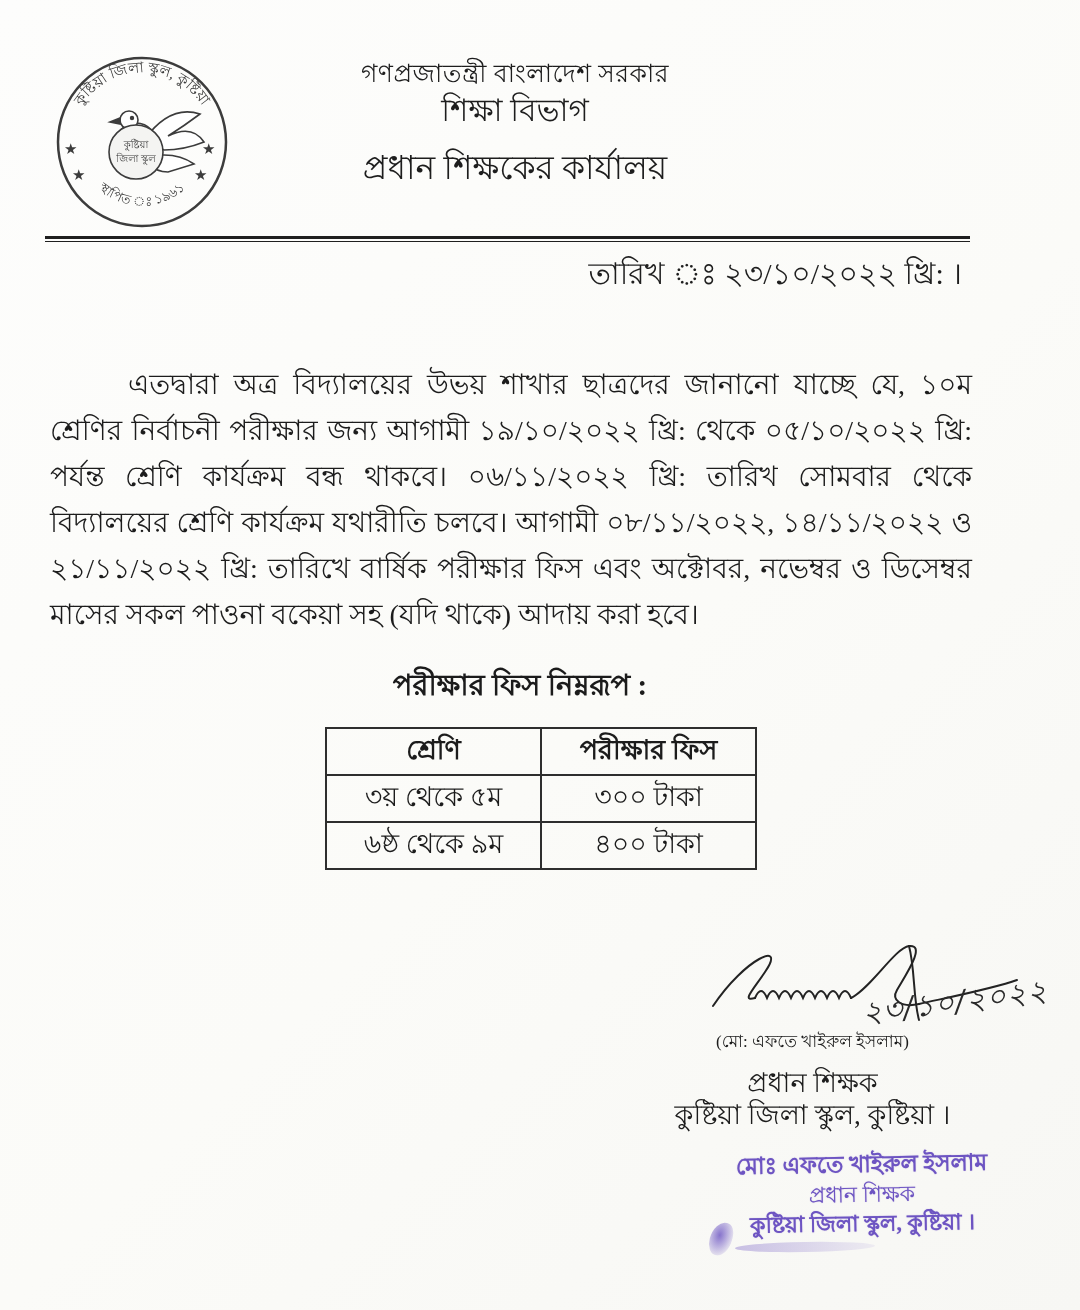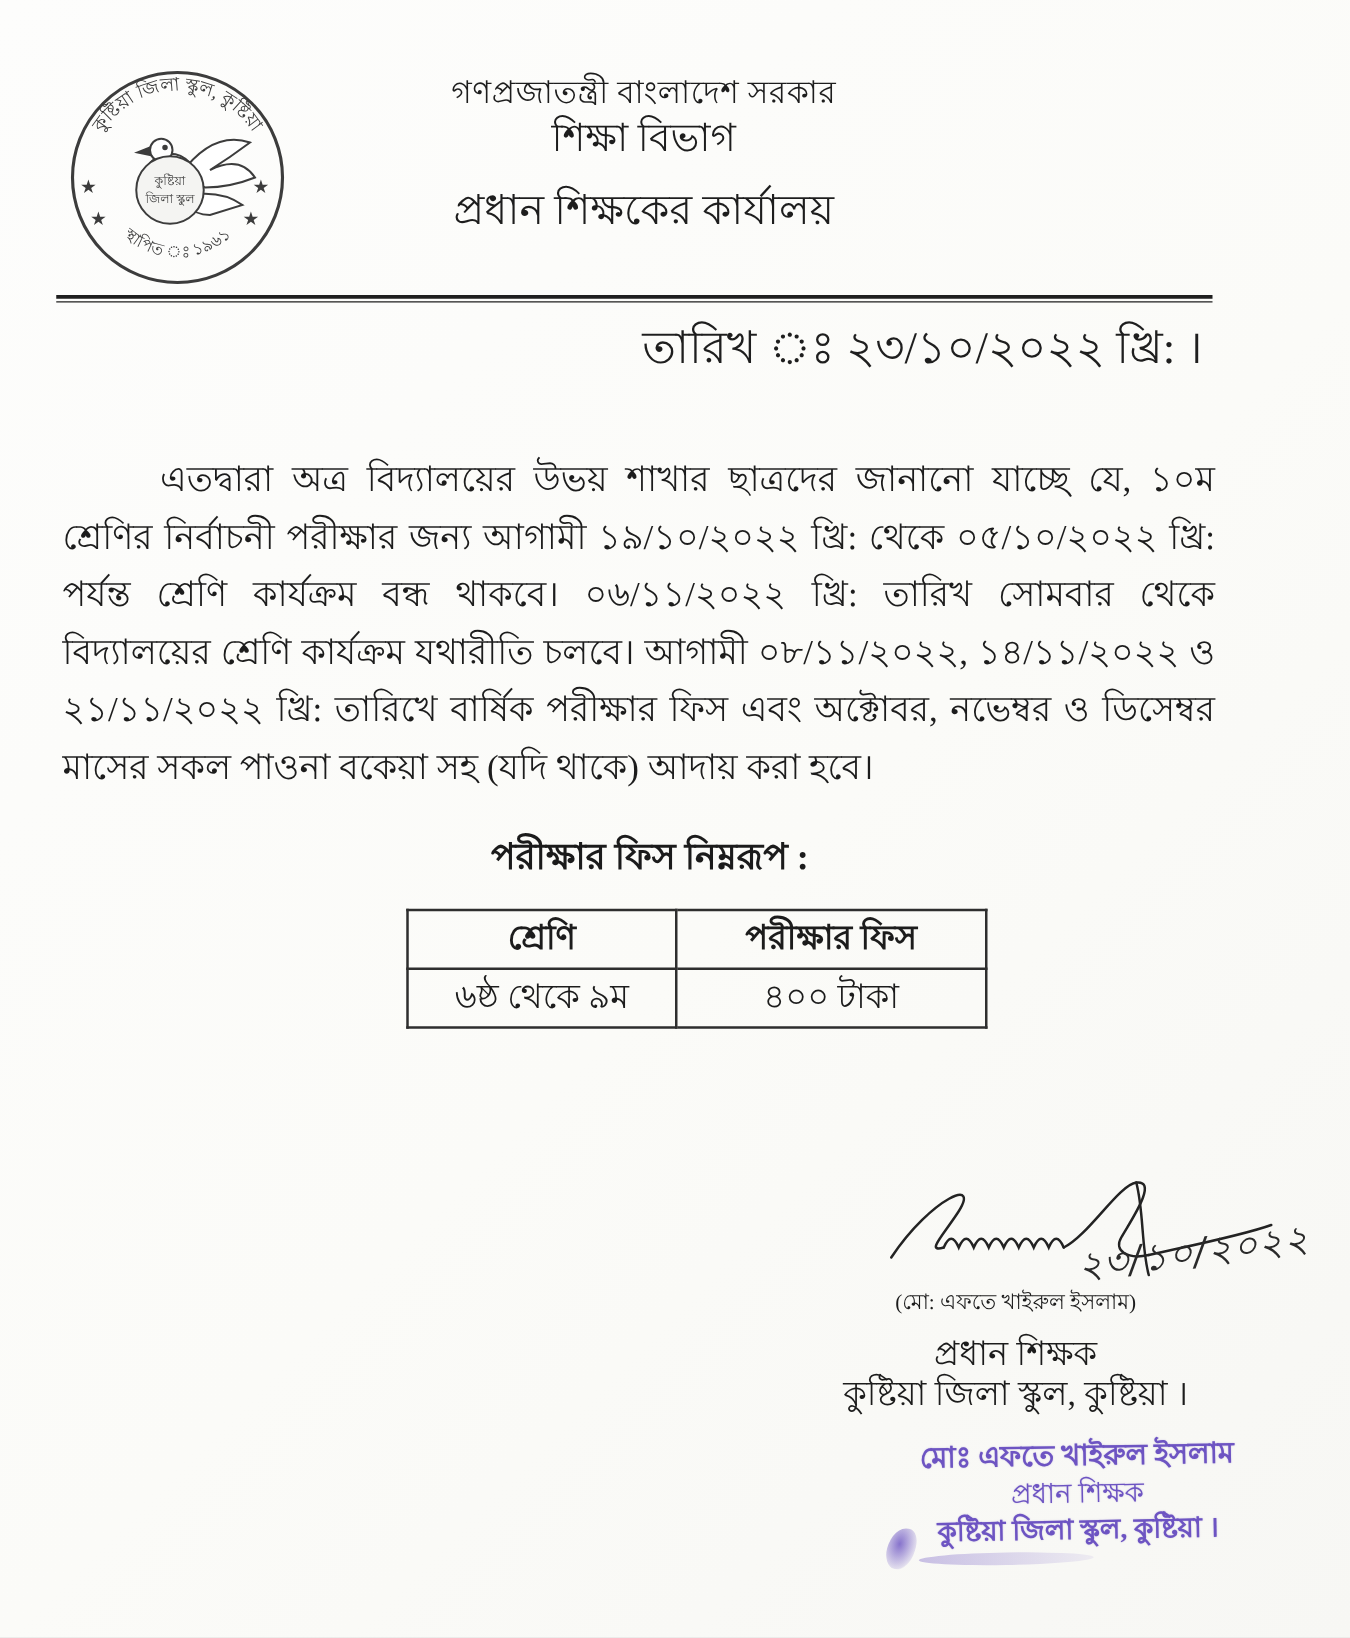--- a/index.html
+++ b/index.html
@@ -32,21 +32,21 @@
     text-shadow:1px 0 0 #181818, 0 1px 0 #181818;
   }
 
   .rule {
     position:absolute; left:45px; top:236px; width:925px; height:6px;
     border-top:3px solid #1f1f1f; border-bottom:1px solid #1f1f1f;
   }
 
   .date-line {
     position:absolute; top:250px; right:118px;
-    font-size:36px; color:#1e1e1e;font-family:Liberation Serif, serif;
+    font-size:30px; color:#1e1e1e;font-family:Liberation Serif, serif;
   }
 
   
   .body-text {
     position:absolute; left:50px; top:362px; width:922px;
     font-size:28px; line-height:46px; text-align:justify;
     text-indent:78px; color:#1c1c1c;
   }
 
   
@@ -56,21 +56,21 @@
   }
   table.fees {
     position:absolute; left:325px; top:727px;
     border-collapse:collapse; table-layout:fixed;
   }
   table.fees th, table.fees td {
     border:2px solid #2e2e2e; text-align:center;
     font-size:27px; color:#1c1c1c; height:38px; padding:0 8px;
   }
   table.fees th { font-weight:bold; width:215px; }
-  table.fees th + th { width:248px; }
+  table.fees th + th { width:215px; }
 
   
   .sig-svg { position:absolute; left:695px; top:928px; }
   .sig-date {
     position:absolute; left:862px; top:978px;
     font-size:30px; font-style:italic; color:#2a2a2a;
     transform:rotate(-7deg); letter-spacing:1px;
     font-family:"DejaVu Serif", serif;
   }
   .sig-block { position:absolute; left:640px; width:345px; text-align:center; color:#1c1c1c; }
@@ -147,20 +147,24 @@
 
   <div class="fees-heading">পরীক্ষার ফিস নিম্নরূপ :</div>
 
   <table class="fees">
     <tbody>
         <tr>
       <th>শ্রেণি</th>
       <th>পরীক্ষার ফিস</th>
     </tr>
     <tr>
+      <td>৩য় থেকে ৫ম</td>
+      <td>৩০০ টাকা</td>
+    </tr>
+    <tr>
       <td>৬ষ্ঠ থেকে ৯ম</td>
       <td>৪০০ টাকা</td>
     </tr>
   </tbody>
     </table>
 
   <svg class="sig-svg" width="330" height="110" viewBox="0 0 330 110">
     <g fill="none" stroke="#232323" stroke-width="2" stroke-linecap="round">
       <path d="M 18,78 C 50,30 92,12 70,44 C 58,62 46,74 60,70"></path>
       <path d="M 60,70 q 6,-14 12,0 q 6,-14 12,0 q 6,-14 12,0 q 6,-14 12,0 q 6,-14 12,0 q 6,-14 12,0 q 6,-14 12,0 q 6,-14 12,0"></path>

